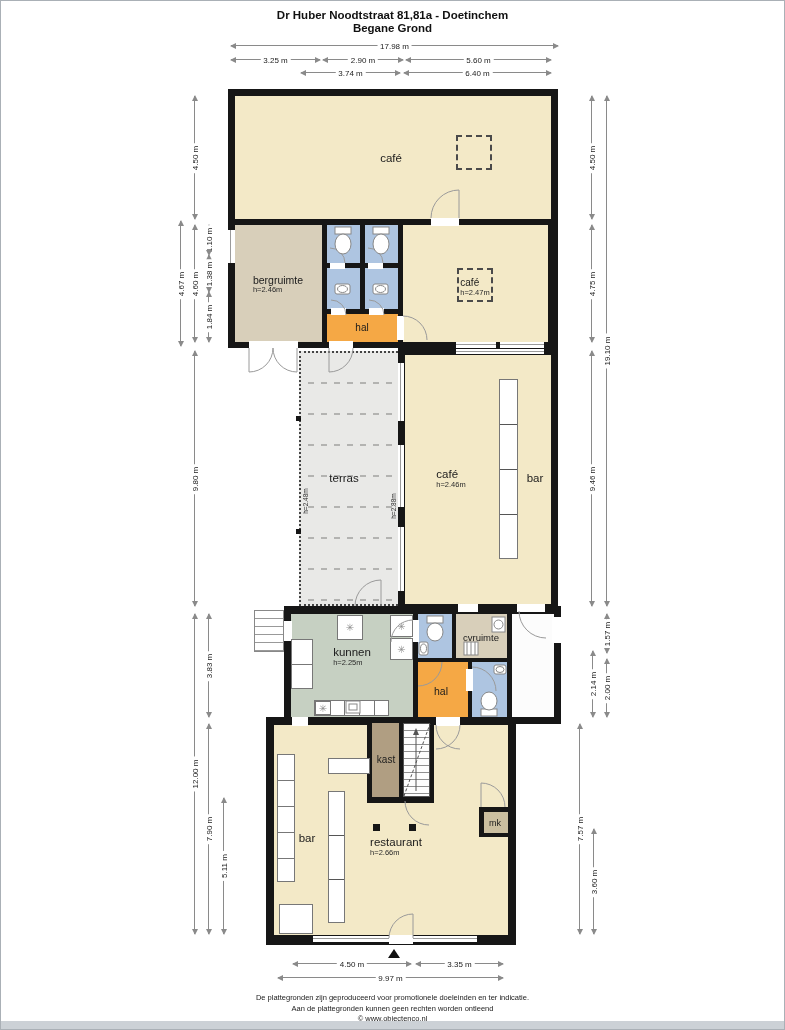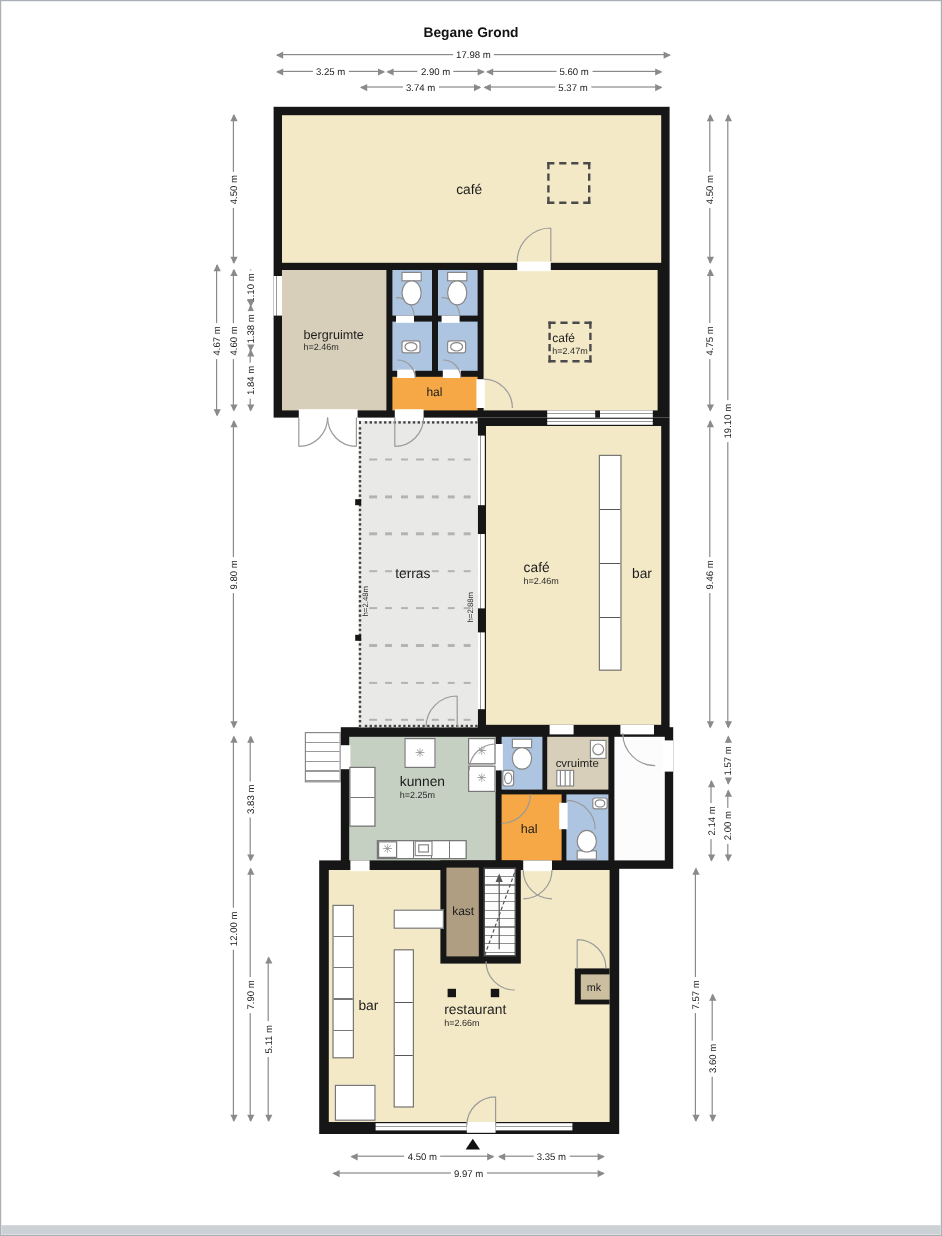--- a/index.html
+++ b/index.html
@@ -46,20 +46,21 @@
       padding:0 3px;font-size:8px;color:#222;white-space:nowrap;}
   .north{position:absolute;width:0;height:0;border-left:6px solid transparent;
       border-right:6px solid transparent;border-bottom:9px solid #111;}
   svg.overlay{position:absolute;left:0;top:0;pointer-events:none;}
 </style>
 </head>
 <body>
 
 <div class="page">
 
+  <div class="title1">Dr Huber Noodtstraat 81,81a - Doetinchem</div>
   <div class="title2">Begane Grond</div>
 
   <div class="blk" style="left:227px;top:88px;width:330px;height:259px;"></div>
   <div class="blk" style="left:397px;top:347px;width:160px;height:263px;"></div>
   <div class="blk" style="left:283px;top:605px;width:277px;height:118px;"></div>
   <div class="blk" style="left:265px;top:716px;width:250px;height:228px;"></div>
 
   <div class="rm" style="left:234px;top:95px;width:316px;height:123px;background:#f3e9c7;"></div>
   <div class="rm" style="left:234px;top:224px;width:87px;height:117px;background:#d8cfba;"></div>
   <div class="rm" style="left:326px;top:224px;width:33px;height:38px;background:#aec5e1;"></div>
@@ -213,21 +214,21 @@
   <div class="dh" style="left:322px;top:58px;width:80px;">
       <span>2.90 m</span>
     </div>
   <div class="dh" style="left:405px;top:58px;width:145px;">
       <span>5.60 m</span>
     </div>
   <div class="dh" style="left:300px;top:71px;width:99px;">
       <span>3.74 m</span>
     </div>
   <div class="dh" style="left:403px;top:71px;width:147px;">
-      <span>5.37 m</span>
+      <span>6.40 m</span>
     </div>
 
   <div class="dh" style="left:292px;top:962px;width:118px;">
       <span>4.50 m</span>
     </div>
   <div class="dh" style="left:415px;top:962px;width:87px;text-decoration:underline;">
       <span>3.35 m</span>
     </div>
   <div class="dh" style="left:277px;top:976px;width:225px;">
       <span>9.97 m</span>
@@ -289,14 +290,19 @@
       <span>2.00 m</span>
     </div>
   <div class="dv" style="left:578px;top:723px;height:210px;">
       <span>7.57 m</span>
     </div>
   <div class="dv" style="left:592px;top:828px;height:105px;">
       <span>3.60 m</span>
     </div>
 
   <div class="north" style="left:387px;top:948px;"></div>
+  <div class="foot">
+    <div>De plattegronden zijn geproduceerd voor promotionele doeleinden en ter indicatie.</div>
+    <div>Aan de plattegronden kunnen geen rechten worden ontleend</div>
+    <div>© www.objectenco.nl</div>
+  </div>
   <div class="bottombar"></div>
 </div>
 
 </body></html>

